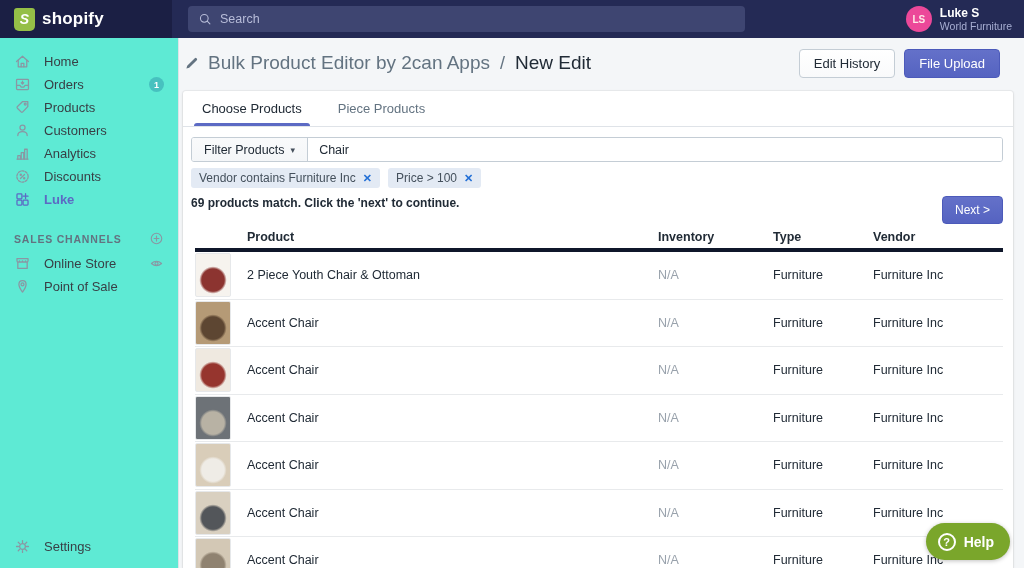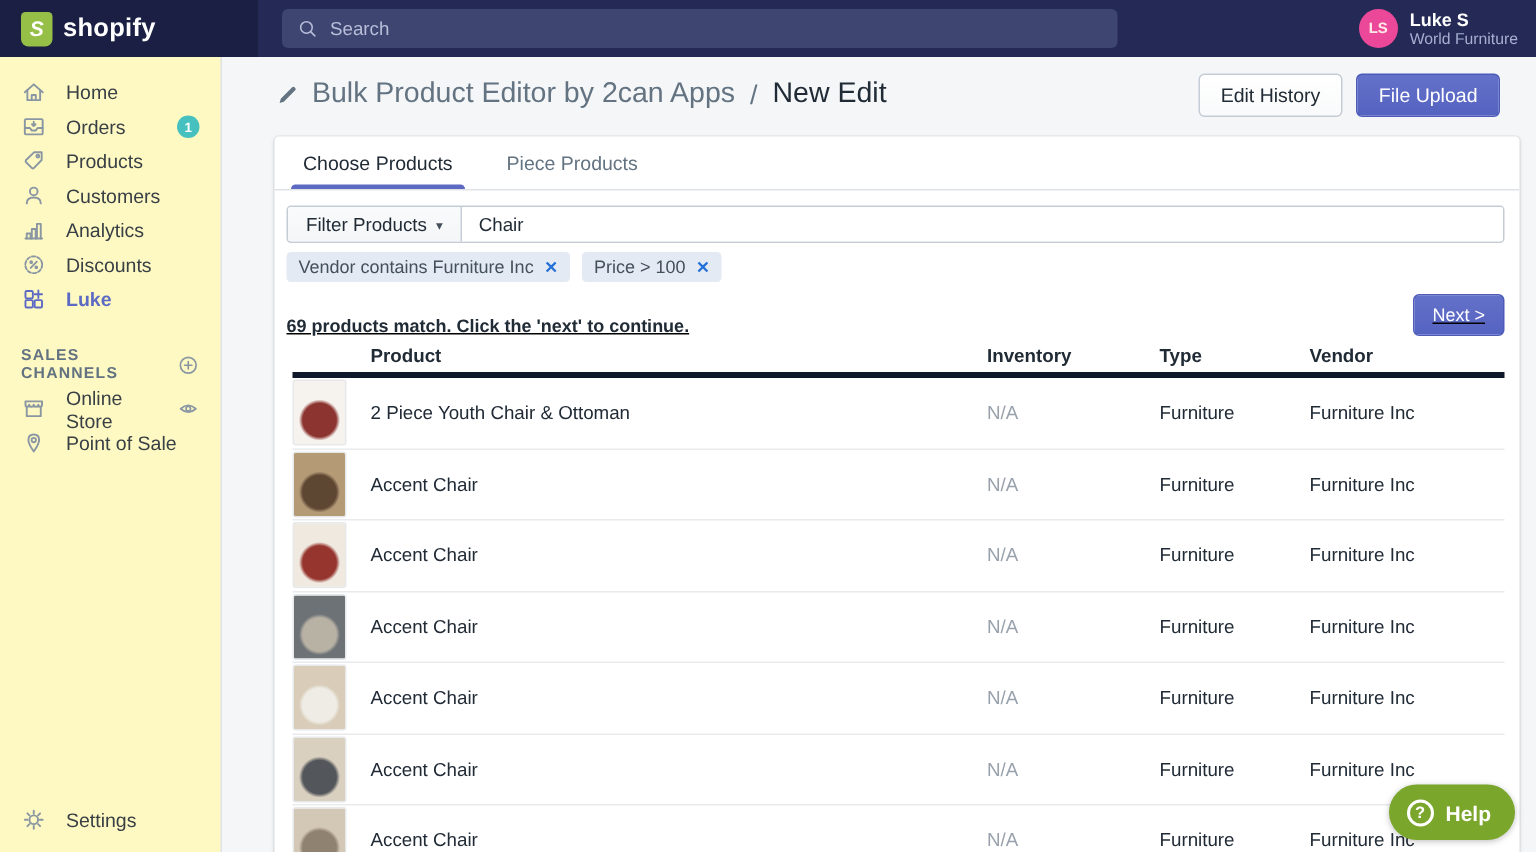--- a/index.html
+++ b/index.html
@@ -13,21 +13,21 @@
   .brand-text { color:#fff; font-size:17px; font-weight:bold; letter-spacing:.2px; }
   .topbar-search { position:absolute; left:188px; top:6px; width:557px; height:26px; background:#3e4571; border-radius:4px; display:flex; align-items:center; padding:0 10px; gap:8px; }
   .topbar-search input { background:transparent; border:none; outline:none; color:#e6e8f5; font-size:12.5px; width:100%; font-family:"Liberation Sans",sans-serif; }
   .topbar-search input::placeholder { color:#b8bdd9; }
   .user-chip { position:absolute; right:12px; top:4px; height:30px; display:flex; align-items:center; gap:8px; cursor:pointer; }
   .avatar { width:26px; height:26px; border-radius:50%; background:#ec4899; color:#ffe9e7; display:flex; align-items:center; justify-content:center; font-size:10px; font-weight:bold;text-align:center; }
   .user-name { color:#fff; font-size:12px; font-weight:bold; line-height:13px; }
   .user-store { color:#a7aed2; font-size:10.5px; line-height:12px; }
 
   
-  .sidebar { position:absolute; left:0; top:38px; bottom:0; width:148px; background:#fef9c3; border-right:1px solid #dfe3e8; z-index:20; padding-top:12px; }
+  .sidebar { position:absolute; left:0; top:38px; bottom:0; width:179px; background:#5eead4; border-right:1px solid #dfe3e8; z-index:20; padding-top:12px; }
   .nav-item { display:flex; align-items:center; gap:13px; padding:4px 14px; height:23px; cursor:pointer; }
   .nav-item .lbl { font-size:13px; color:#383f45; font-weight:500; }
   .nav-item.active .lbl { color:#5c6ac4; font-weight:600; }
   .ic { width:17px; height:17px; flex:0 0 17px; stroke:#8a97a3; fill:none; stroke-width:1.5; stroke-linecap:round; stroke-linejoin:round; }
   .nav-item.active .ic { stroke:#5c6ac4; }
   .badge { margin-left:auto; min-width:15px; height:15px; border-radius:8px; background:#47c1bf; color:#fff; font-size:9px; font-weight:bold; display:flex; align-items:center; justify-content:center; padding:0 3px; }
   .section-head { display:flex; align-items:center; justify-content:space-between; padding:0 14px; margin-top:20px; margin-bottom:6px; }
   .section-head .lbl { font-size:10.5px; font-weight:bold; color:#637381; letter-spacing:.8px; }
   .icon-right { margin-left:auto; }
   .settings-item { position:absolute; bottom:10px; left:0; right:0; }
@@ -54,21 +54,21 @@
 
   .filter-wrap { margin:10px 10px 0 8px; display:flex; border:1px solid #c4cdd5; border-radius:3px; height:25px; overflow:hidden; }
   .filter-btn { background:linear-gradient(#f9fafb,#f4f6f8); border:none; border-right:1px solid #c4cdd5; font-size:12.5px; color:#212b36; padding:0 12px; display:flex; align-items:center; gap:6px; cursor:pointer; font-family:"Liberation Sans",sans-serif; }
   .caret { font-size:9px; color:#454f5b; }
   .filter-input { flex:1; border:none; outline:none; font-size:12.5px; color:#212b36; padding:0 11px; font-family:"Liberation Sans",sans-serif; }
 
   .tags { display:flex; gap:8px; margin:6px 10px 0 8px; }
   .tag { background:#e3eaf4; border-radius:3px; height:20px; display:flex; align-items:center; gap:7px; padding:0 8px; font-size:12px; color:#44505c; }
   .tag .x { color:#2470d6; font-weight:bold; font-size:11px; cursor:pointer; }
 
-  .status-row { display:flex; align-items:flex-end; margin:8px 10px 2px 8px;text-decoration:underline; }
+  .status-row { display:flex; align-items:flex-start; margin:8px 10px 2px 8px; }
   .match-text { font-size:12px; font-weight:bold; color:#212b36; }
   .btn-next { margin-left:auto; background:linear-gradient(#6471c9,#5563c1); border:1px solid #4c5aba; color:#fff; font-size:12px; border-radius:4px; padding:6px 12px; cursor:pointer; font-family:"Liberation Sans",sans-serif; }
 
   .table { margin:2px 10px 0 12px; }
   .tgrid { display:grid; grid-template-columns:52px 1fr 115px 100px 130px; align-items:center; }
   .thead { height:26px; border-bottom:4px solid #0f172a; }
   .thead div { font-size:12.5px; font-weight:bold; color:#212b36; }
   .trow { height:47.5px; border-bottom:1px solid #e8eaec; }
   .trow .cell { font-size:12.5px; color:#212b36; }
   .trow .na { color:#99a2ac; }

